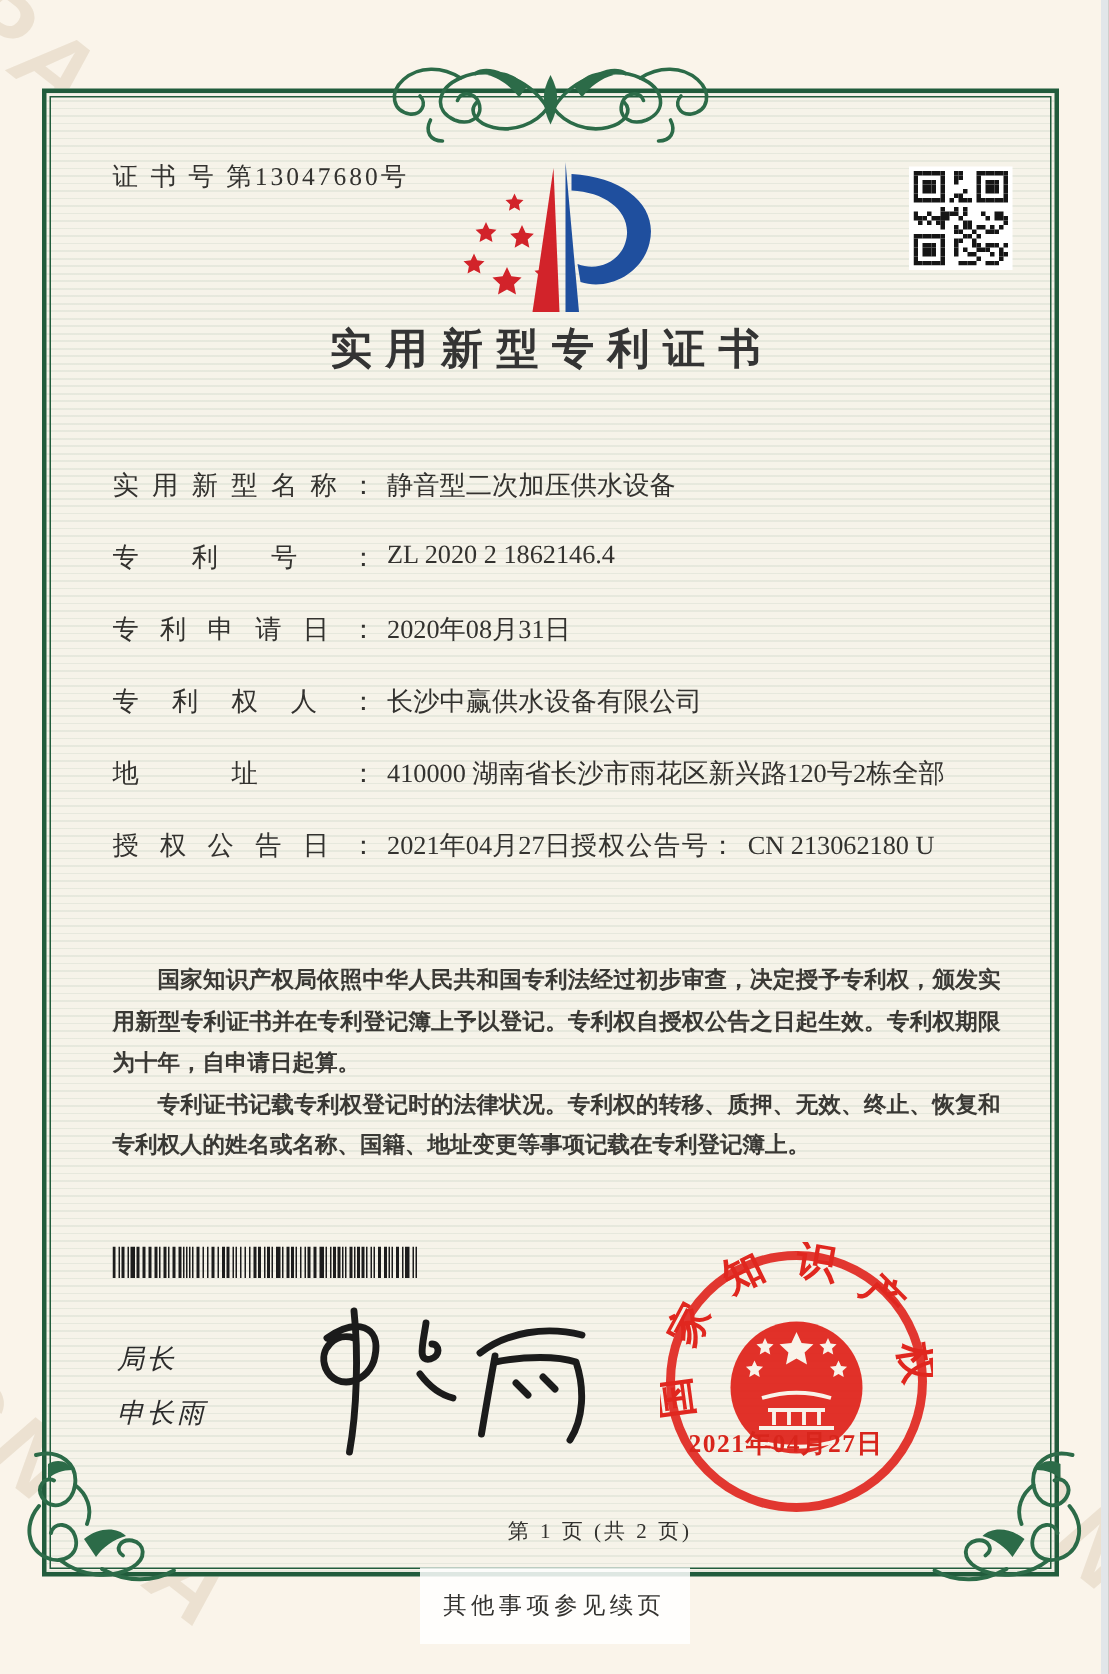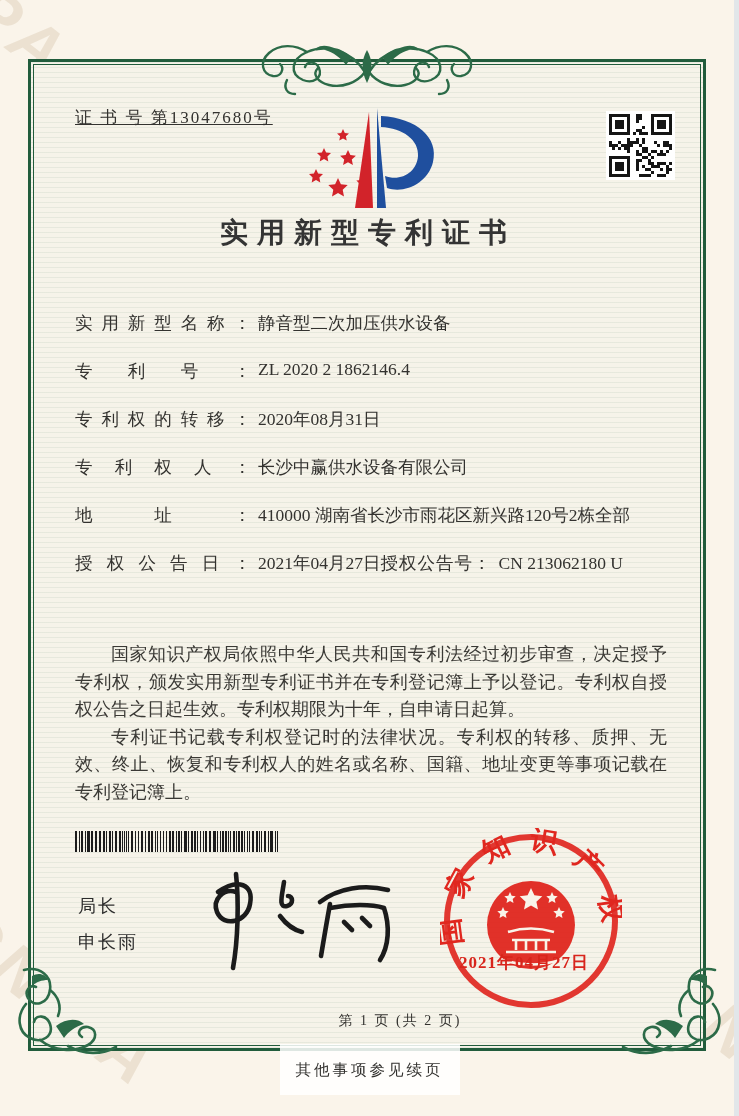--- a/index.html
+++ b/index.html
@@ -19,42 +19,42 @@
   }
   .frame{
     position:absolute; left:28px; top:59px; width:678px; height:992px;
     border:3px solid #215c3c; box-sizing:border-box;
     background:
       repeating-linear-gradient(0deg, rgba(126,160,138,0.13) 0 1px, rgba(255,255,255,0) 1px 5px),
       #f6f3e9;
   }
   .frame-inner{position:absolute; inset:2px; border:1px solid #215c3c; pointer-events:none;}
   .ornament{position:absolute; pointer-events:none;}
-  .cert-no{position:absolute; left:75px; top:106px; font-size:17px; letter-spacing:2px;text-decoration:underline;}
+  .cert-no{position:absolute; left:75px; top:106px; font-size:17px; letter-spacing:2px;}
   .logo{position:absolute; left:293px; top:104px;}
   .qr{position:absolute; left:606px; top:111px; background:#ffffff; padding:3px; line-height:0;}
   .title{
     position:absolute; left:29px; top:214px; width:678px; text-align:center;
     font-size:28px; font-weight:bold; letter-spacing:9px; color:#343434;
   }
   .fields{position:absolute; left:75px; top:311px; width:600px;}
   .frow{height:25px; margin-bottom:23px; font-size:17.5px; white-space:nowrap;}
   .flabel{
     display:inline-block; width:176px; vertical-align:top;
     text-align:justify; text-align-last:justify; text-justify:inter-character;
   }
   .fvalue{margin-left:7px;}
   .flabel2{letter-spacing:1px;}
   .body-text{position:absolute; left:75px; top:641px; width:592px;
-    font-size:18px; line-height:27.5px; text-align:justify; color:#3a3935;}
+    font-size:15px; line-height:27.5px; text-align:justify; color:#3a3935;font-weight:bold;}
   .body-text p{margin:0; text-indent:2em;}
   .barcode{position:absolute; left:75px; top:831px; line-height:0;}
   .signer{position:absolute; left:78px; top:894px; font-size:18px;
     font-family:"Liberation Sans","DejaVu Sans",sans-serif; color:#2c2c2c;}
-  .signer div{margin-bottom:12px; letter-spacing:2px;}
+  .signer div{margin-bottom:12px; letter-spacing:2px;font-style:italic;}
   .signature{position:absolute; left:192px; top:862px;}
   .seal{position:absolute; left:440px; top:828px;}
   .seal-date{position:absolute; left:459px; top:951px; width:170px;
     color:#d8251c; font-size:17px; font-weight:bold; letter-spacing:1px; white-space:nowrap;}
   .page-num{position:absolute; left:29px; top:1012px; width:678px; text-align:center; font-size:14px; letter-spacing:2px;padding-left:32px;}
   .continuation{
     position:absolute; left:0; top:1060px; width:739px; text-align:center; font-size:15.5px;
   }
   .continuation span{background:rgba(255,255,255,0.85); padding:17px 16px; letter-spacing:3px;}
 </style>
@@ -326,21 +326,21 @@
   <div class="title">实用新型专利证书</div>
 
   <div class="fields">
     <div class="frow">
       <span class="flabel">实用新型名称：</span><span class="fvalue">静音型二次加压供水设备</span>
     </div>
     <div class="frow">
       <span class="flabel">专利号：</span><span class="fvalue">ZL 2020 2 1862146.4</span>
     </div>
     <div class="frow">
-      <span class="flabel">专利权的转移：</span><span class="fvalue">2020年08月31日</span>
+      <span class="flabel">专利申请日：</span><span class="fvalue">2020年08月31日</span>
     </div>
     <div class="frow">
       <span class="flabel">专利权人：</span><span class="fvalue">长沙中赢供水设备有限公司</span>
     </div>
     <div class="frow">
       <span class="flabel">地址：</span><span class="fvalue">410000 湖南省长沙市雨花区新兴路120号2栋全部</span>
     </div>
     <div class="frow">
       <span class="flabel">授权公告日：</span><span class="fvalue">2021年04月27日</span><span class="flabel2">授权公告号：</span><span class="fvalue">CN 213062180 U</span>
     </div>

